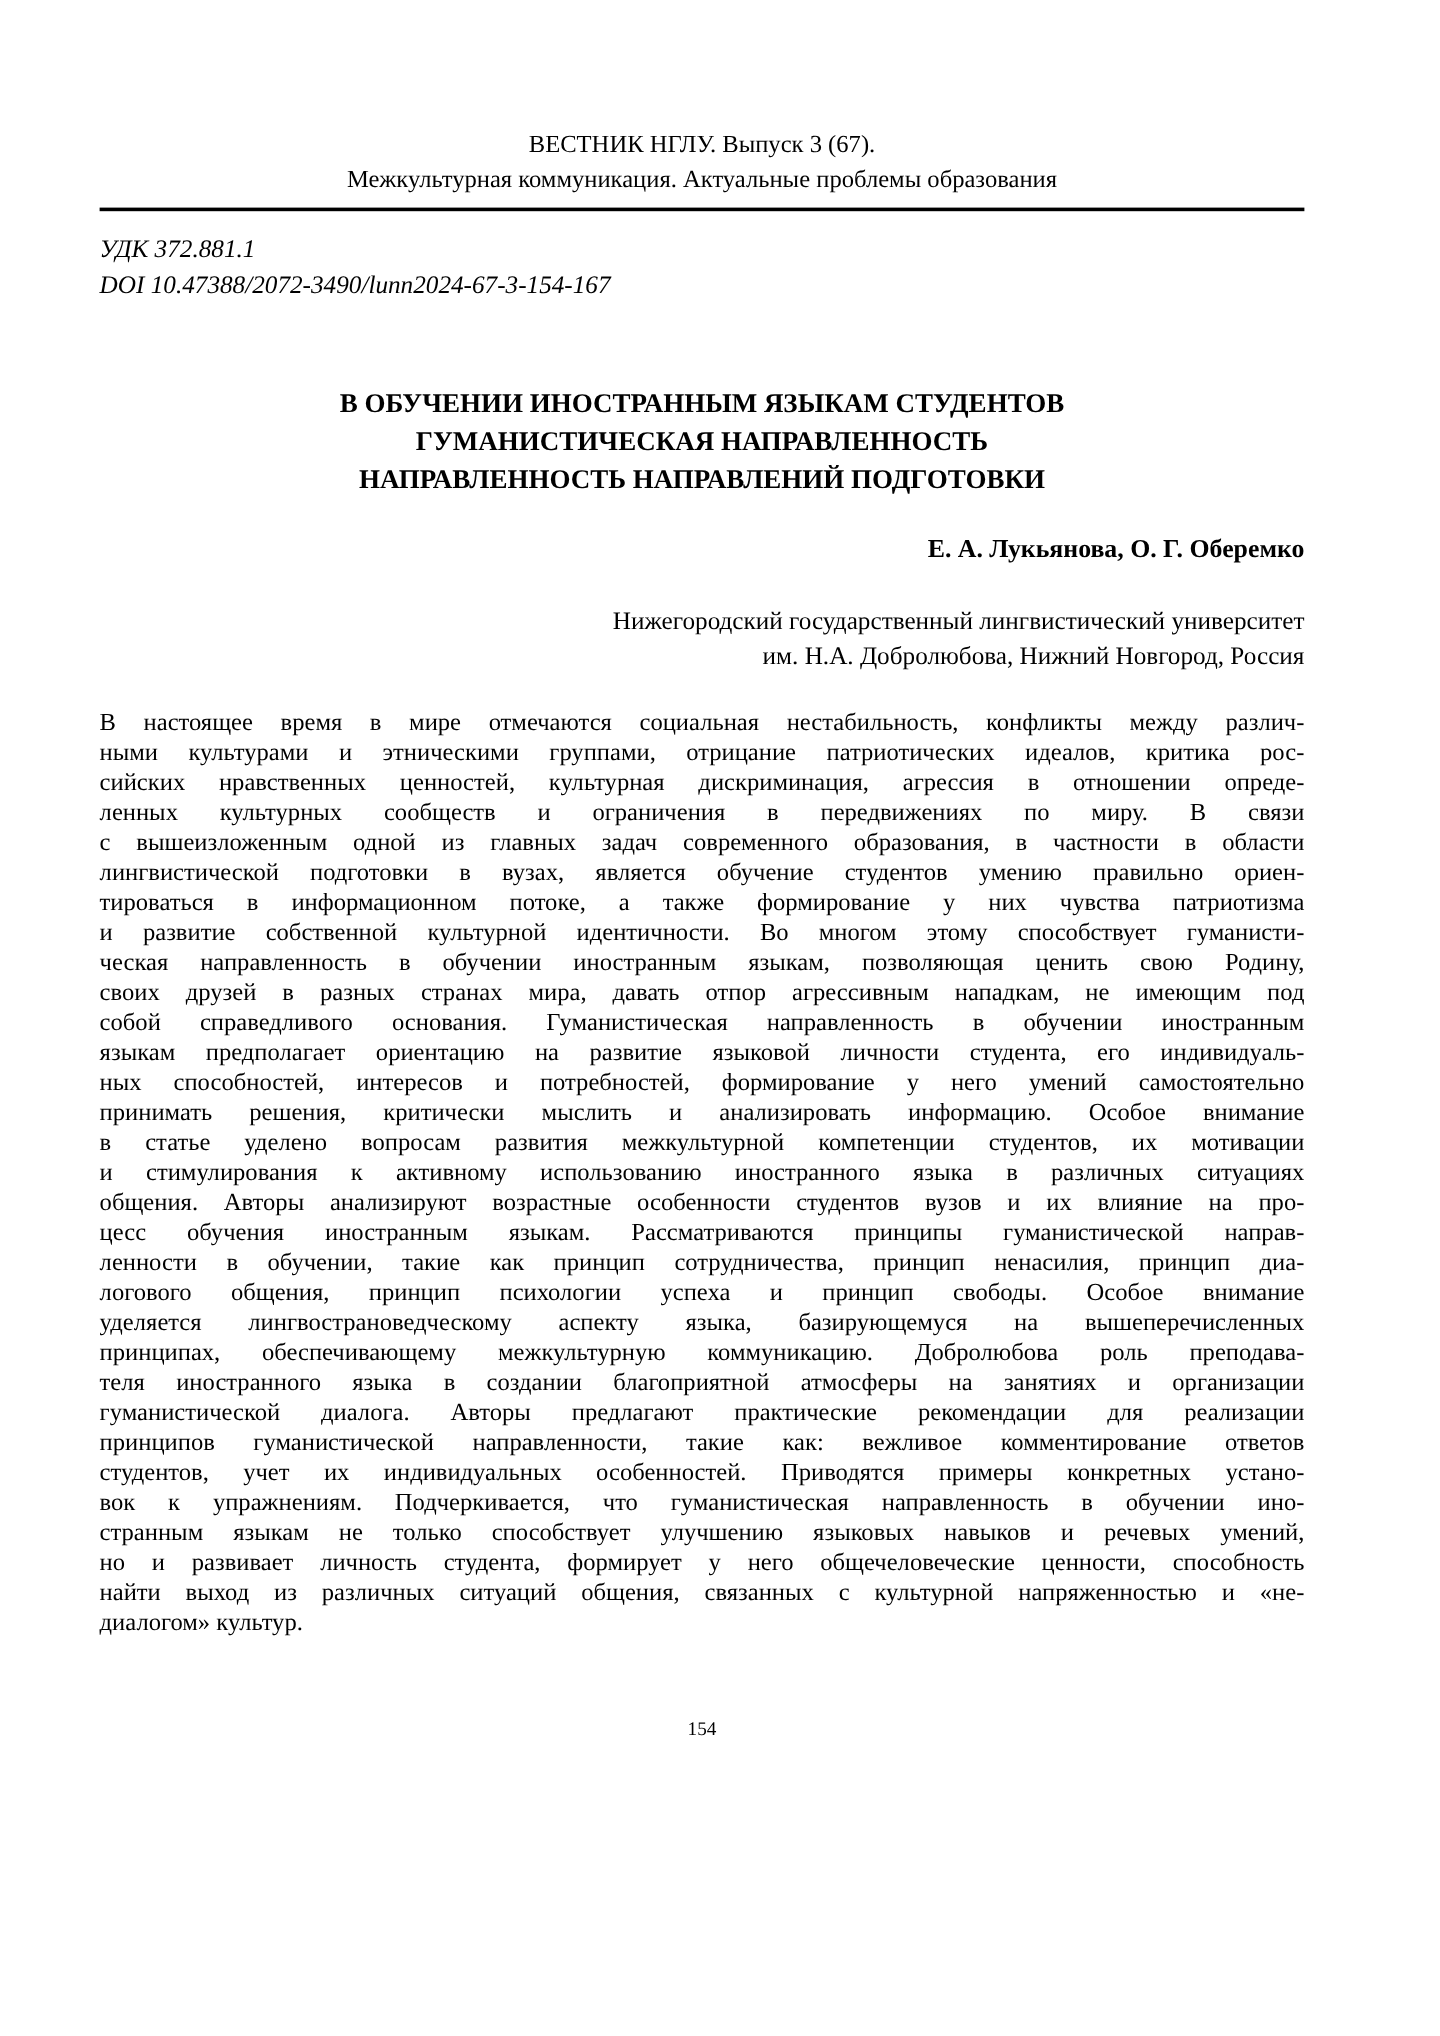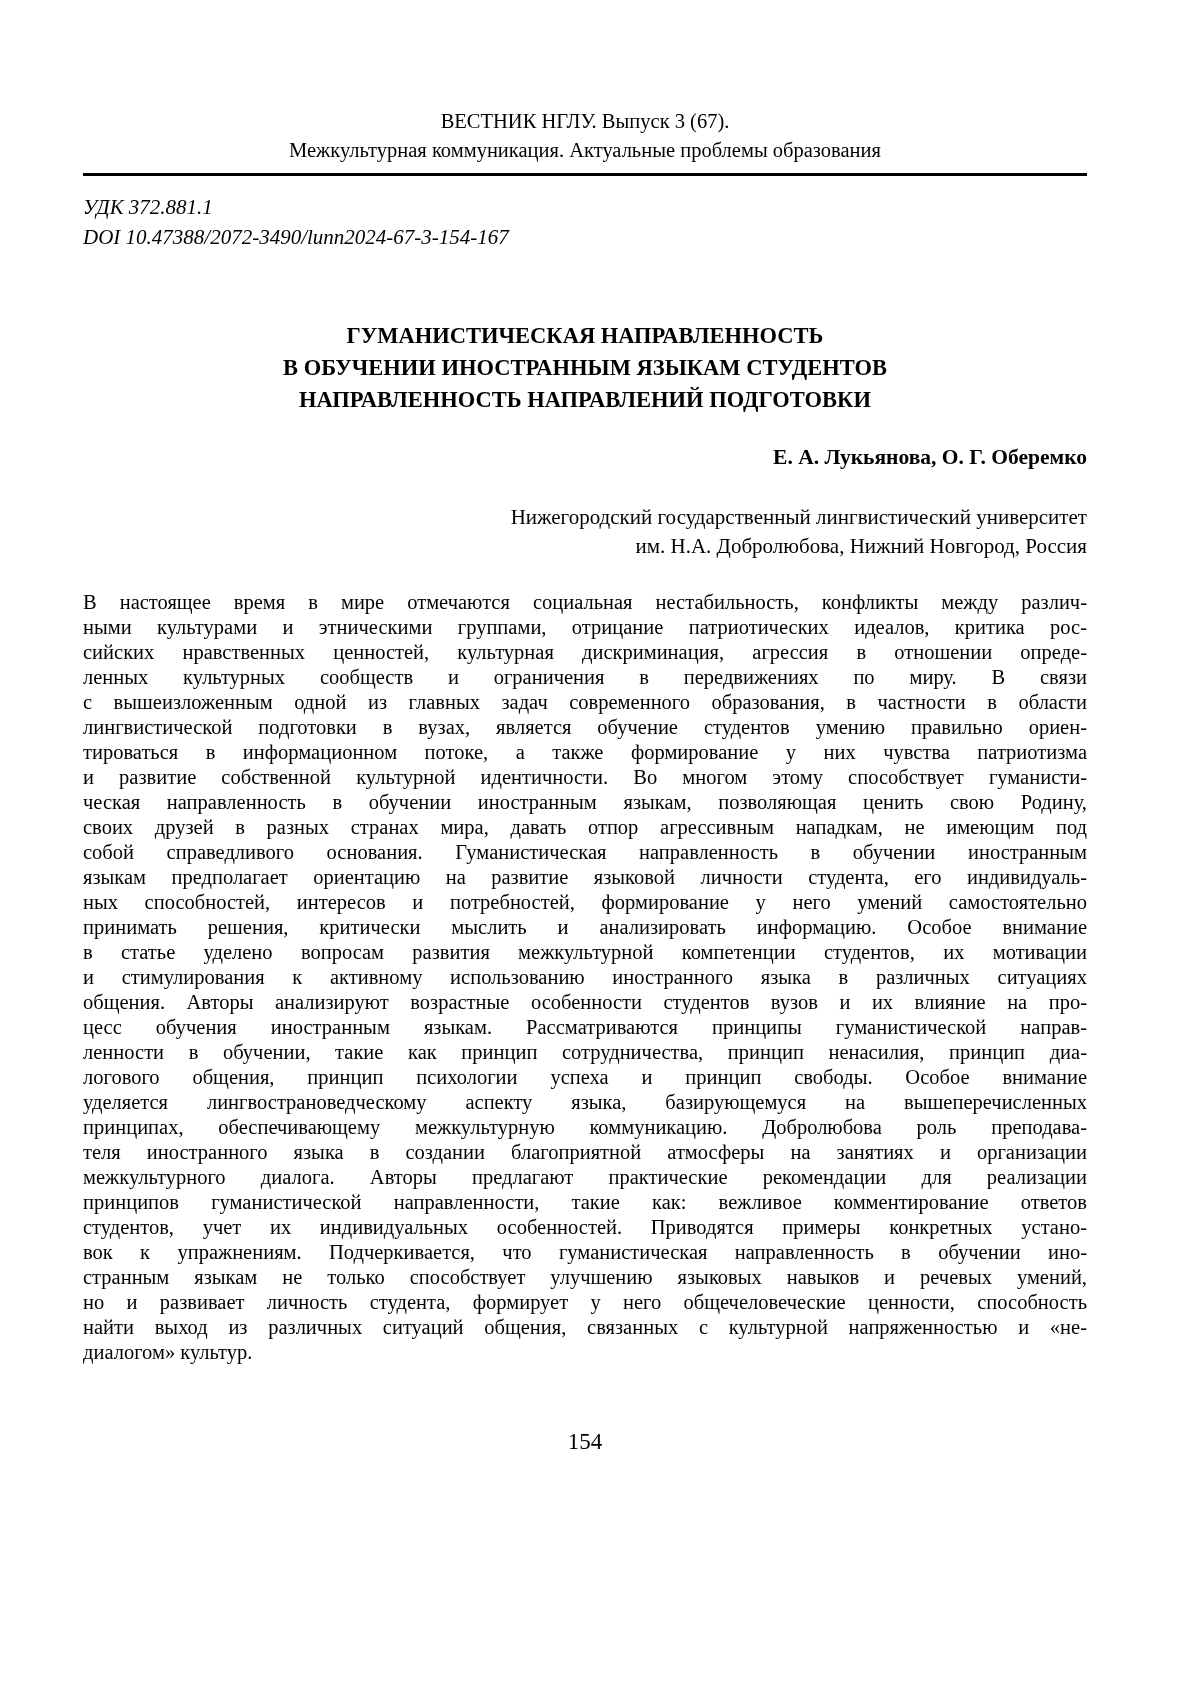--- a/index.html
+++ b/index.html
@@ -69,21 +69,21 @@
   .abstract-line {
     text-align: justify;
     text-align-last: justify;
   }
   .abstract-line:last-child {
     text-align-last: left;
   }
   .page-number {
     margin-top: 62px;
     text-align: center;
-    font-size: 23px;
+    font-size: 16px;
     line-height: 30px;
   }
 </style>
 </head>
 <body>
 
 <div class="page">
   <div class="content">
 
     <header class="journal-header">
@@ -92,22 +92,22 @@
     </header>
 
     <div class="header-rule"></div>
 
     <section class="meta">
       <div>УДК 372.881.1</div>
       <div>DOI 10.47388/2072-3490/lunn2024-67-3-154-167</div>
     </section>
 
     <h1 class="article-title">
+        <div class="title-line">В ОБУЧЕНИИ ИНОСТРАННЫМ ЯЗЫКАМ СТУДЕНТОВ</div>
         <div class="title-line">ГУМАНИСТИЧЕСКАЯ НАПРАВЛЕННОСТЬ</div>
-        <div class="title-line">В ОБУЧЕНИИ ИНОСТРАННЫМ ЯЗЫКАМ СТУДЕНТОВ</div>
         <div class="title-line">НАПРАВЛЕННОСТЬ НАПРАВЛЕНИЙ ПОДГОТОВКИ</div>
       </h1>
 
     <div class="authors">Е. А. Лукьянова, О. Г. Оберемко</div>
 
     <div class="affiliation">
         <div class="affiliation-line">Нижегородский государственный лингвистический университет</div>
         <div class="affiliation-line">им. Н.А. Добролюбова, Нижний Новгород, Россия</div>
       </div>
 
@@ -128,21 +128,21 @@
         <div class="abstract-line">принимать решения, критически мыслить и анализировать информацию. Особое внимание</div>
         <div class="abstract-line">в статье уделено вопросам развития межкультурной компетенции студентов, их мотивации</div>
         <div class="abstract-line">и стимулирования к активному использованию иностранного языка в различных ситуациях</div>
         <div class="abstract-line">общения. Авторы анализируют возрастные особенности студентов вузов и их влияние на про-</div>
         <div class="abstract-line">цесс обучения иностранным языкам. Рассматриваются принципы гуманистической направ-</div>
         <div class="abstract-line">ленности в обучении, такие как принцип сотрудничества, принцип ненасилия, принцип диа-</div>
         <div class="abstract-line">логового общения, принцип психологии успеха и принцип свободы. Особое внимание</div>
         <div class="abstract-line">уделяется лингвострановедческому аспекту языка, базирующемуся на вышеперечисленных</div>
         <div class="abstract-line">принципах, обеспечивающему межкультурную коммуникацию. Добролюбова роль преподава-</div>
         <div class="abstract-line">теля иностранного языка в создании благоприятной атмосферы на занятиях и организации</div>
-        <div class="abstract-line">межкультурного диалога. Авторы предлагают практические рекомендации для реализации</div>
+        <div class="abstract-line">гуманистической диалога. Авторы предлагают практические рекомендации для реализации</div>
         <div class="abstract-line">принципов гуманистической направленности, такие как: вежливое комментирование ответов</div>
         <div class="abstract-line">студентов, учет их индивидуальных особенностей. Приводятся примеры конкретных устано-</div>
         <div class="abstract-line">вок к упражнениям. Подчеркивается, что гуманистическая направленность в обучении ино-</div>
         <div class="abstract-line">странным языкам не только способствует улучшению языковых навыков и речевых умений,</div>
         <div class="abstract-line">но и развивает личность студента, формирует у него общечеловеческие ценности, способность</div>
         <div class="abstract-line">найти выход из различных ситуаций общения, связанных с культурной напряженностью и «не-</div>
         <div class="abstract-line">диалогом» культур.</div>
       </div>
 
     <div class="page-number">154</div>

